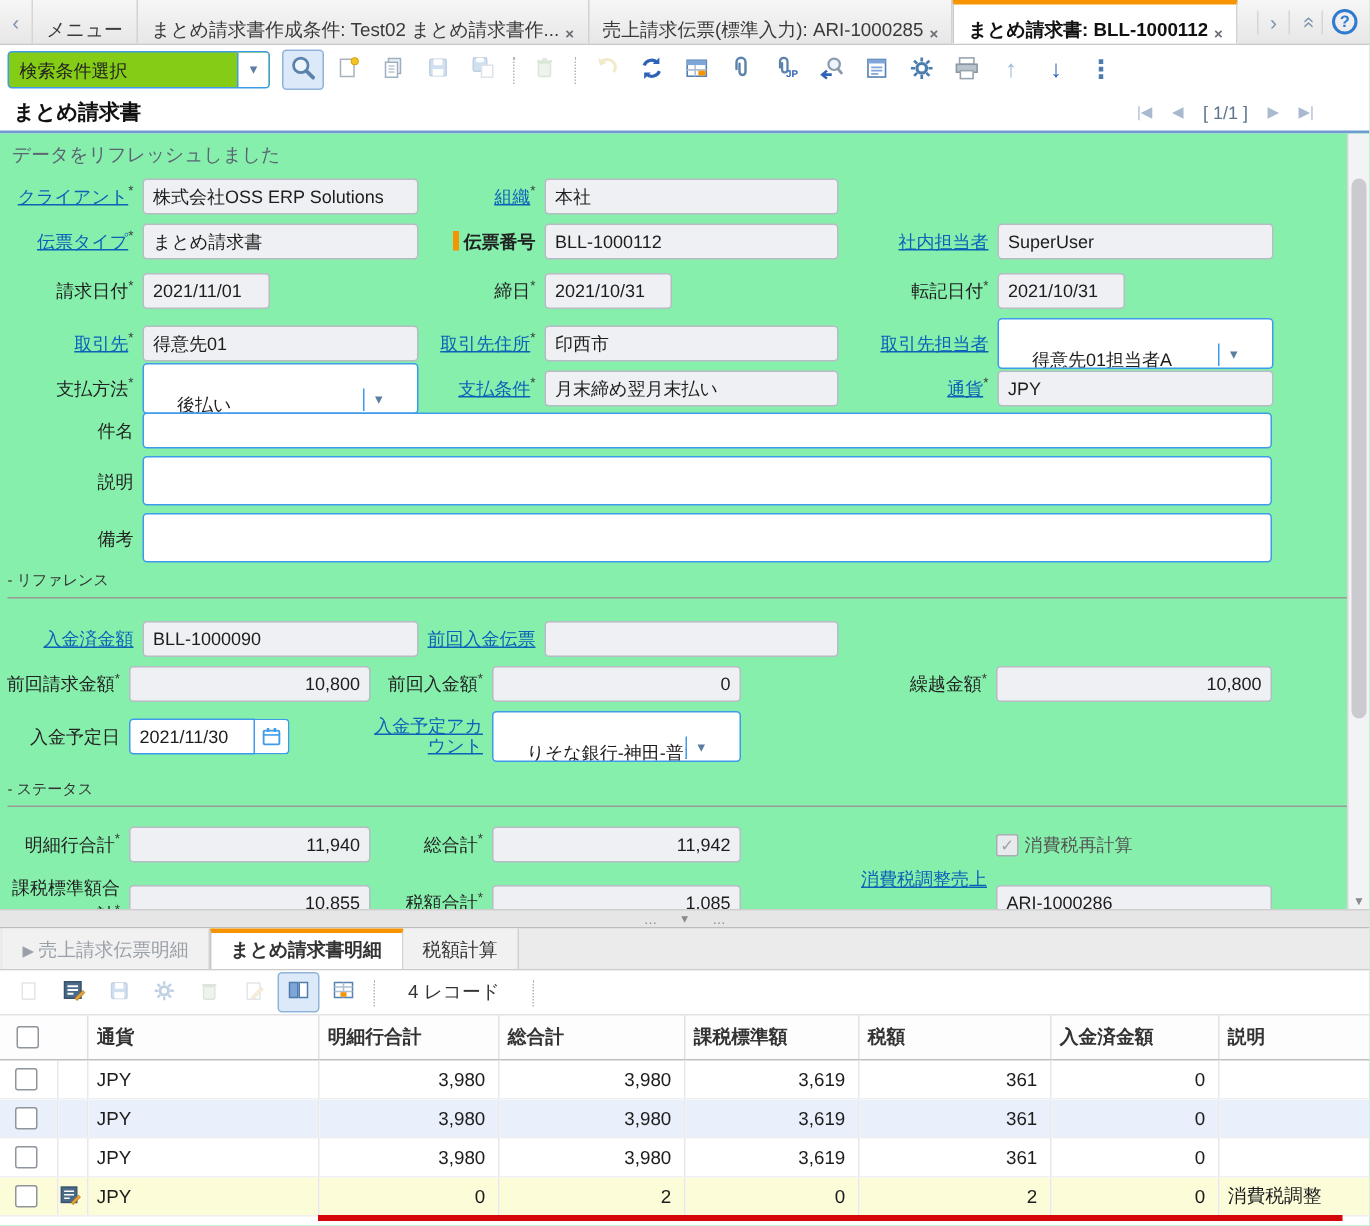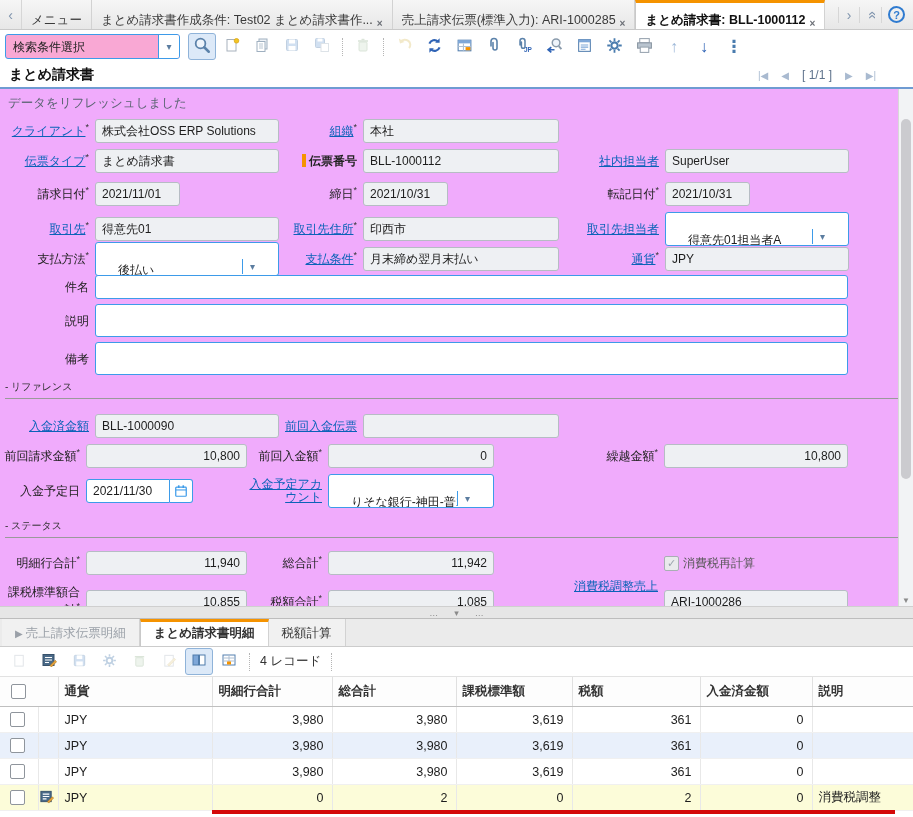--- a/index.html
+++ b/index.html
@@ -12,39 +12,39 @@
   .tab{display:flex;align-items:flex-end;gap:4px;padding:16px 9px 0 9px;border-right:1px solid #d2d2d2;color:#3a3a3a;font-size:12.5px;white-space:nowrap;overflow:hidden;cursor:pointer}
   .tab .tlabel{overflow:hidden;text-overflow:ellipsis}
   .tab.active{background:#fff;border-top:3px solid #f59300;padding-top:4px;font-weight:bold;color:#111;border-left:1px solid #c9c9c9}
   .tab .x{font-size:10px;font-weight:bold;color:#6b6f76;margin-top:-2px}
   .rightctl{margin-left:auto;display:flex;align-items:center;flex:0 0 auto}
   .collapse{transform:rotate(-90deg);display:inline-block}
   .helpico{width:17px;height:17px;border:2px solid #2f7bd0;border-radius:50%;color:#2f7bd0;font-weight:bold;font-size:11px;display:flex;align-items:center;justify-content:center;margin:0 8px 0 6px;cursor:pointer}
 
   
   .toolbar{height:33px;display:flex;align-items:center;padding:0 5px;gap:2px;background:#fff}
-  .combo{display:flex;height:25px;border:1px solid #3d9be9;border-radius:3px;overflow:hidden;background:#f9a8d4;margin-right:6px}
+  .combo{display:flex;height:25px;border:1px solid #3d9be9;border-radius:3px;overflow:hidden;background:#84cc16;margin-right:6px}
   .combo .val{width:152px;padding:4px 7px;font-size:12px;color:#222;white-space:nowrap}
   .combo .btn{width:21px;border-left:1px solid #3d9be9;display:flex;align-items:center;justify-content:center;color:#5b7da0;font-size:10px;cursor:pointer;background:#fff}
   .tbtn{width:28px;height:27px;display:flex;align-items:center;justify-content:center;border-radius:3px;border:1px solid transparent;cursor:pointer}
   .tbtn.pressed{background:#dce9f8;border-color:#8fb3d9}
   .tbtn.dis{opacity:.35;cursor:default}
   .sep{width:1px;height:18px;border-left:1px dotted #b5b5b5;margin:0 4px}
   .uarr{font-size:16px;font-weight:bold;color:#9db8d8}
   .darr{font-size:16px;font-weight:bold;color:#2f63b5}
   .dots{font-size:17px;font-weight:bold;color:#4a7cae;letter-spacing:0}
 
   
   .titlebar{height:26px;display:flex;align-items:center;justify-content:space-between;padding:0 9px;background:#fff;border-bottom:2px solid #6f9bd2}
   .ptitle{font-weight:bold;font-size:14px;color:#111}
   .recnav{display:flex;gap:13px;align-items:center;color:#a9bad0;font-size:10px;margin-right:28px}
   .recnav .pg{color:#5f738c;font-size:12px}
 
   
-  .formarea{position:relative;height:517px;background:#f0abfc;overflow:hidden}
+  .formarea{position:relative;height:517px;background:#86efac;overflow:hidden}
   .status{position:absolute;top:6px;left:8px;color:#5a6472;font-size:12.5px}
   .frow{position:absolute;left:0;right:15px;display:flex;align-items:center}
   .lbl{text-align:right;padding-right:6px;font-size:12px;color:#222;flex:0 0 auto}
   .la{width:95px}.fa{width:184px;flex:0 0 184px}
   .lb{width:84px}.fb{width:196px;flex:0 0 196px}
   .lc{width:106px}.fc{width:184px;flex:0 0 184px}
   .lam{width:86px}.fam{width:161px;flex:0 0 161px}
   .lbm{width:81px}.fbm{width:166px;flex:0 0 166px}
   .lcm{width:170px}.fcm{width:184px;flex:0 0 184px}
   .lnk{color:#0b62b8;text-decoration:underline;cursor:pointer}
@@ -76,21 +76,21 @@
   
   .splitter{height:13px;background:#e6e6e6;border-top:1px solid #cfcfcf;border-bottom:1px solid #bdbdbd;display:flex;align-items:center;justify-content:center;gap:16px;color:#8a8a8a;font-size:9px;cursor:row-resize}
 
   
   .dtabs{height:28px;background:#ebebeb;display:flex;align-items:stretch;border-bottom:1px solid #cccccc;padding-left:2px}
   .dtab{padding:6px 13px 0 13px;font-size:12.5px;color:#333;border-right:1px solid #d2d2d2;background:#f1f1f1;white-space:nowrap;cursor:pointer}
   .dtab.active{background:#fff;border-top:3px solid #f59300;padding-top:3px;font-weight:bold;border-left:1px solid #c9c9c9}
   .dtab.dis{color:#9aa0a8;cursor:default}
   .dtab .pfx{font-size:10px;color:#9aa0a8;margin-right:3px}
   .dtoolbar{height:30px;display:flex;align-items:center;gap:2px;padding:0 5px;background:#fff;border-bottom:1px solid #e2e2e2}
-  .dcount{font-size:12.5px;color:#333;margin:0 4px}
+  .dcount{font-size:12.5px;color:#333;margin:0 16px}
 
   table.grid{width:913px;border-collapse:collapse;table-layout:fixed;font-size:12.5px}
   .grid th{font-weight:bold;color:#333;text-align:left;background:#fdfdfd;border-bottom:1px solid #bfbfbf;border-right:1px solid #e0e0e0;padding:6px 8px 6px 6px;height:27px;overflow:hidden;white-space:nowrap}
   .grid td{padding:4px 8px 4px 6px;border-right:1px solid #e8e8e8;border-bottom:1px solid #f0f0f0;height:26px;overflow:hidden;white-space:nowrap}
   .grid tr.alt{background:#e9f0fb}
   .grid tr.hl{background:#fcfcd9}
   .grid .num{text-align:right}
   .gcb{width:15px;height:15px;border:1px solid #8f959c;border-radius:2px;background:#fff;display:inline-block;cursor:pointer;vertical-align:middle}
   .cbcell{text-align:center}
   .redline{position:absolute;left:212px;top:810px;width:683px;height:4px;background:#d40808;z-index:5}

